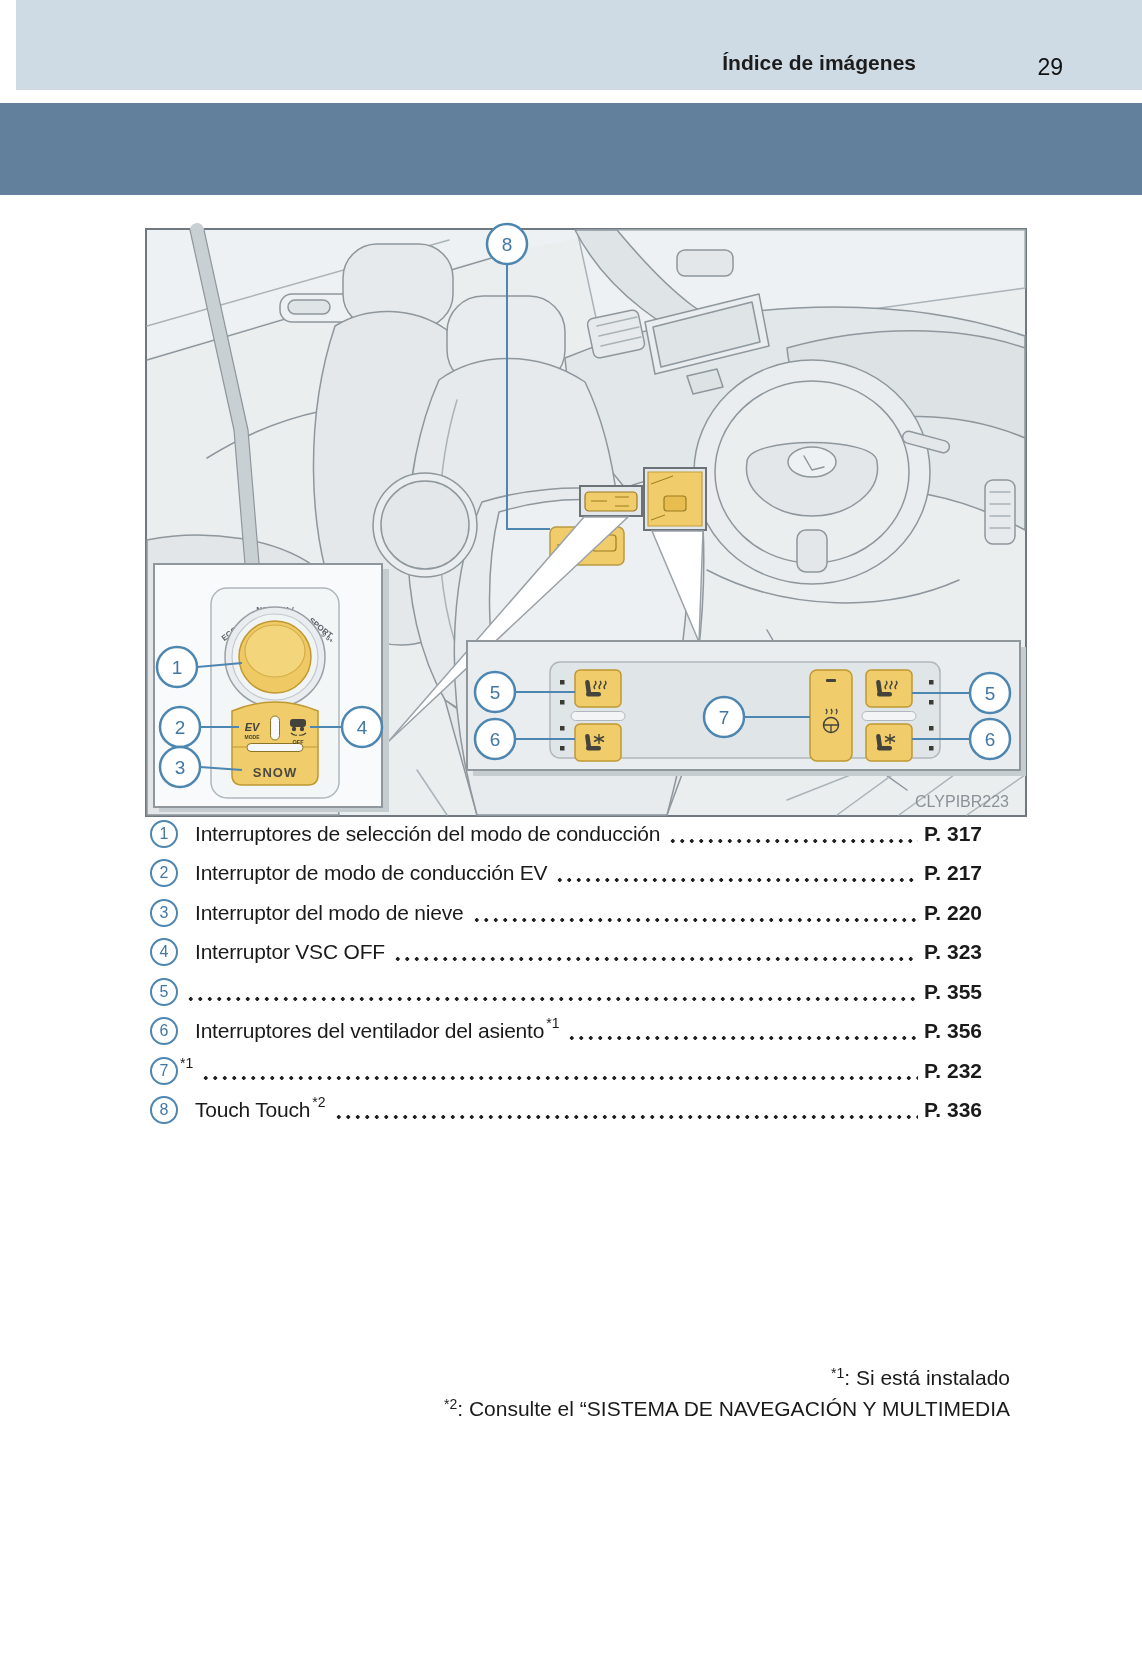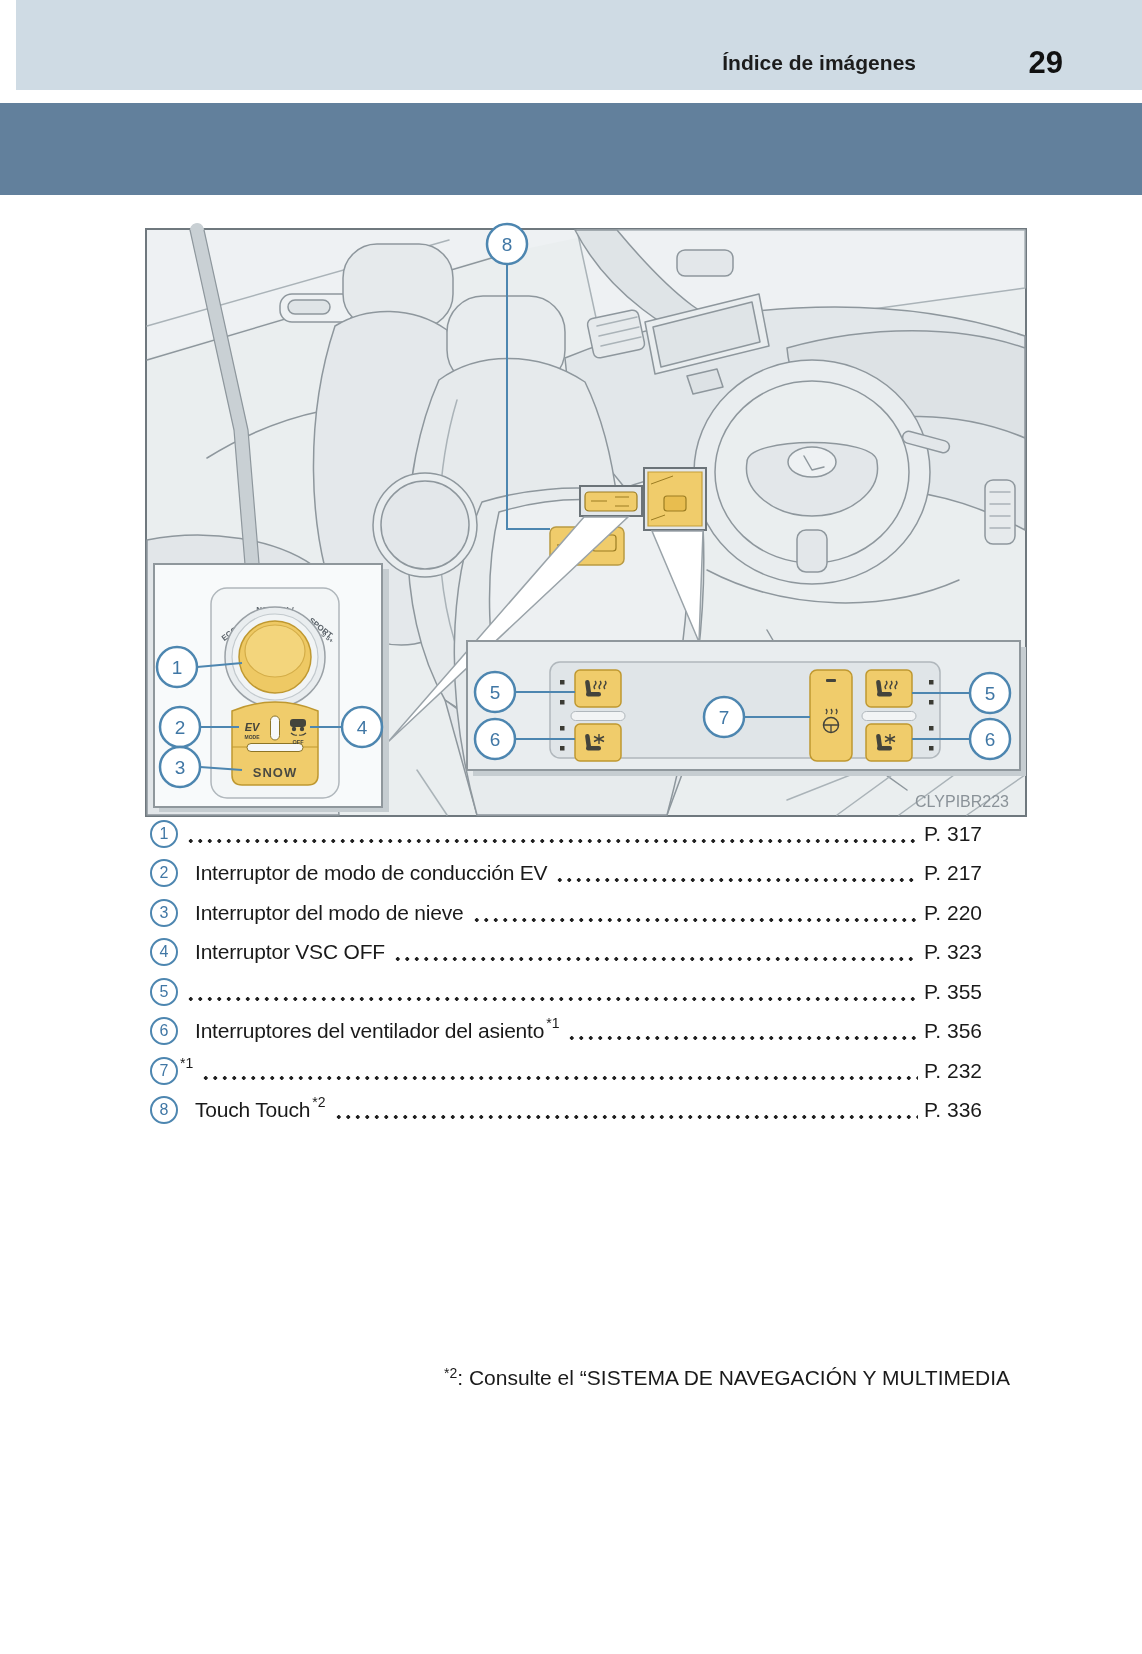--- a/index.html
+++ b/index.html
@@ -2,37 +2,37 @@
 <html><head>
 <meta charset="utf-8">
 <style>
   html,body{margin:0;padding:0;background:#ffffff;}
   .page{position:relative;width:1142px;height:1654px;background:#ffffff;
         font-family:"Liberation Sans", sans-serif;color:#1a1a1a;overflow:hidden;}
   
   .band-light{position:absolute;left:16px;top:0;width:1142px;height:90px;background:#cfdbe4;}
   .band-dark{position:absolute;left:0;top:103px;width:1142px;height:92px;background:#62809c;}
   .hdr-title{position:absolute;right:242px;bottom:15px;font-size:21px;font-weight:700;color:#1c1c1c;}
-  .hdr-page{position:absolute;right:95px;bottom:9px;font-size:31px;font-weight:700;color:#111;}
+  .hdr-page{position:absolute;right:95px;bottom:9px;font-size:23px;font-weight:400;color:#111;}
   
   .figure-box{position:absolute;left:145px;top:228px;width:882px;height:589px;
               background:#eaeeef;border:2px solid #6f787e;box-sizing:border-box;}
   .figure-box svg{overflow:visible;display:block;}
   
   .index-list{position:absolute;left:150px;top:814px;width:832px;}
   .row{display:flex;align-items:center;height:39.5px;}
   .cnum{width:28px;height:28px;border:2px solid #4d86b0;border-radius:50%;box-sizing:border-box;
         color:#4077a5;font-size:16px;display:flex;align-items:center;justify-content:center;
         flex:0 0 28px;line-height:1;}
   .lbl{margin-left:17px;font-size:21px;letter-spacing:-0.2px;white-space:nowrap;}
   .supmark{font-size:14px;position:relative;top:-8px;margin-left:2px;}
   .dots{flex:1;height:4px;align-self:center;margin:14px 6px 0 8px;
         background-image:radial-gradient(circle,#1f1f1f 1.6px,transparent 1.9px);
         background-size:9.5px 4px;background-repeat:repeat-x;background-position:left center;}
-  .pref{font-size:21px;font-weight:400;white-space:nowrap;}
+  .pref{font-size:21px;font-weight:700;white-space:nowrap;}
   
   .footnotes{position:absolute;right:132px;top:1364px;text-align:right;font-size:21px;line-height:28.5px;}
   .fn-sup{font-size:14px;position:relative;top:-7px;}
 </style>
 </head>
 <body>
 
 <div class="page">
 
   <div class="band-light">
@@ -280,20 +280,21 @@
         </g>
       </g>
 
       <text x="862" y="577" text-anchor="end" font-size="16" fill="#8a9298">CLYPIBR223</text>
     </svg>
   </div>
 
   <div class="index-list">
     <div class="row">
       <div class="cnum">1</div>
+      <span class="lbl">Interruptores de selección del modo de conducción</span>
       <span class="dots"></span>
       <span class="pref">P. 317</span>
     </div>
     <div class="row">
       <div class="cnum">2</div>
       <span class="lbl">Interruptor de modo de conducción EV</span>
       <span class="dots"></span>
       <span class="pref">P. 217</span>
     </div>
     <div class="row">
@@ -329,16 +330,17 @@
     <div class="row">
       <div class="cnum">8</div>
       <span class="lbl">Touch Touch</span>
       <span class="supmark">*2</span>
       <span class="dots"></span>
       <span class="pref">P. 336</span>
     </div>
   </div>
 
   <div class="footnotes">
+    <div><span class="fn-sup">*1</span><span>: Si está instalado</span></div>
     <div><span class="fn-sup">*2</span><span>: Consulte el “SISTEMA DE NAVEGACIÓN Y MULTIMEDIA</span></div>
   </div>
 
 </div>
 
 </body></html>

